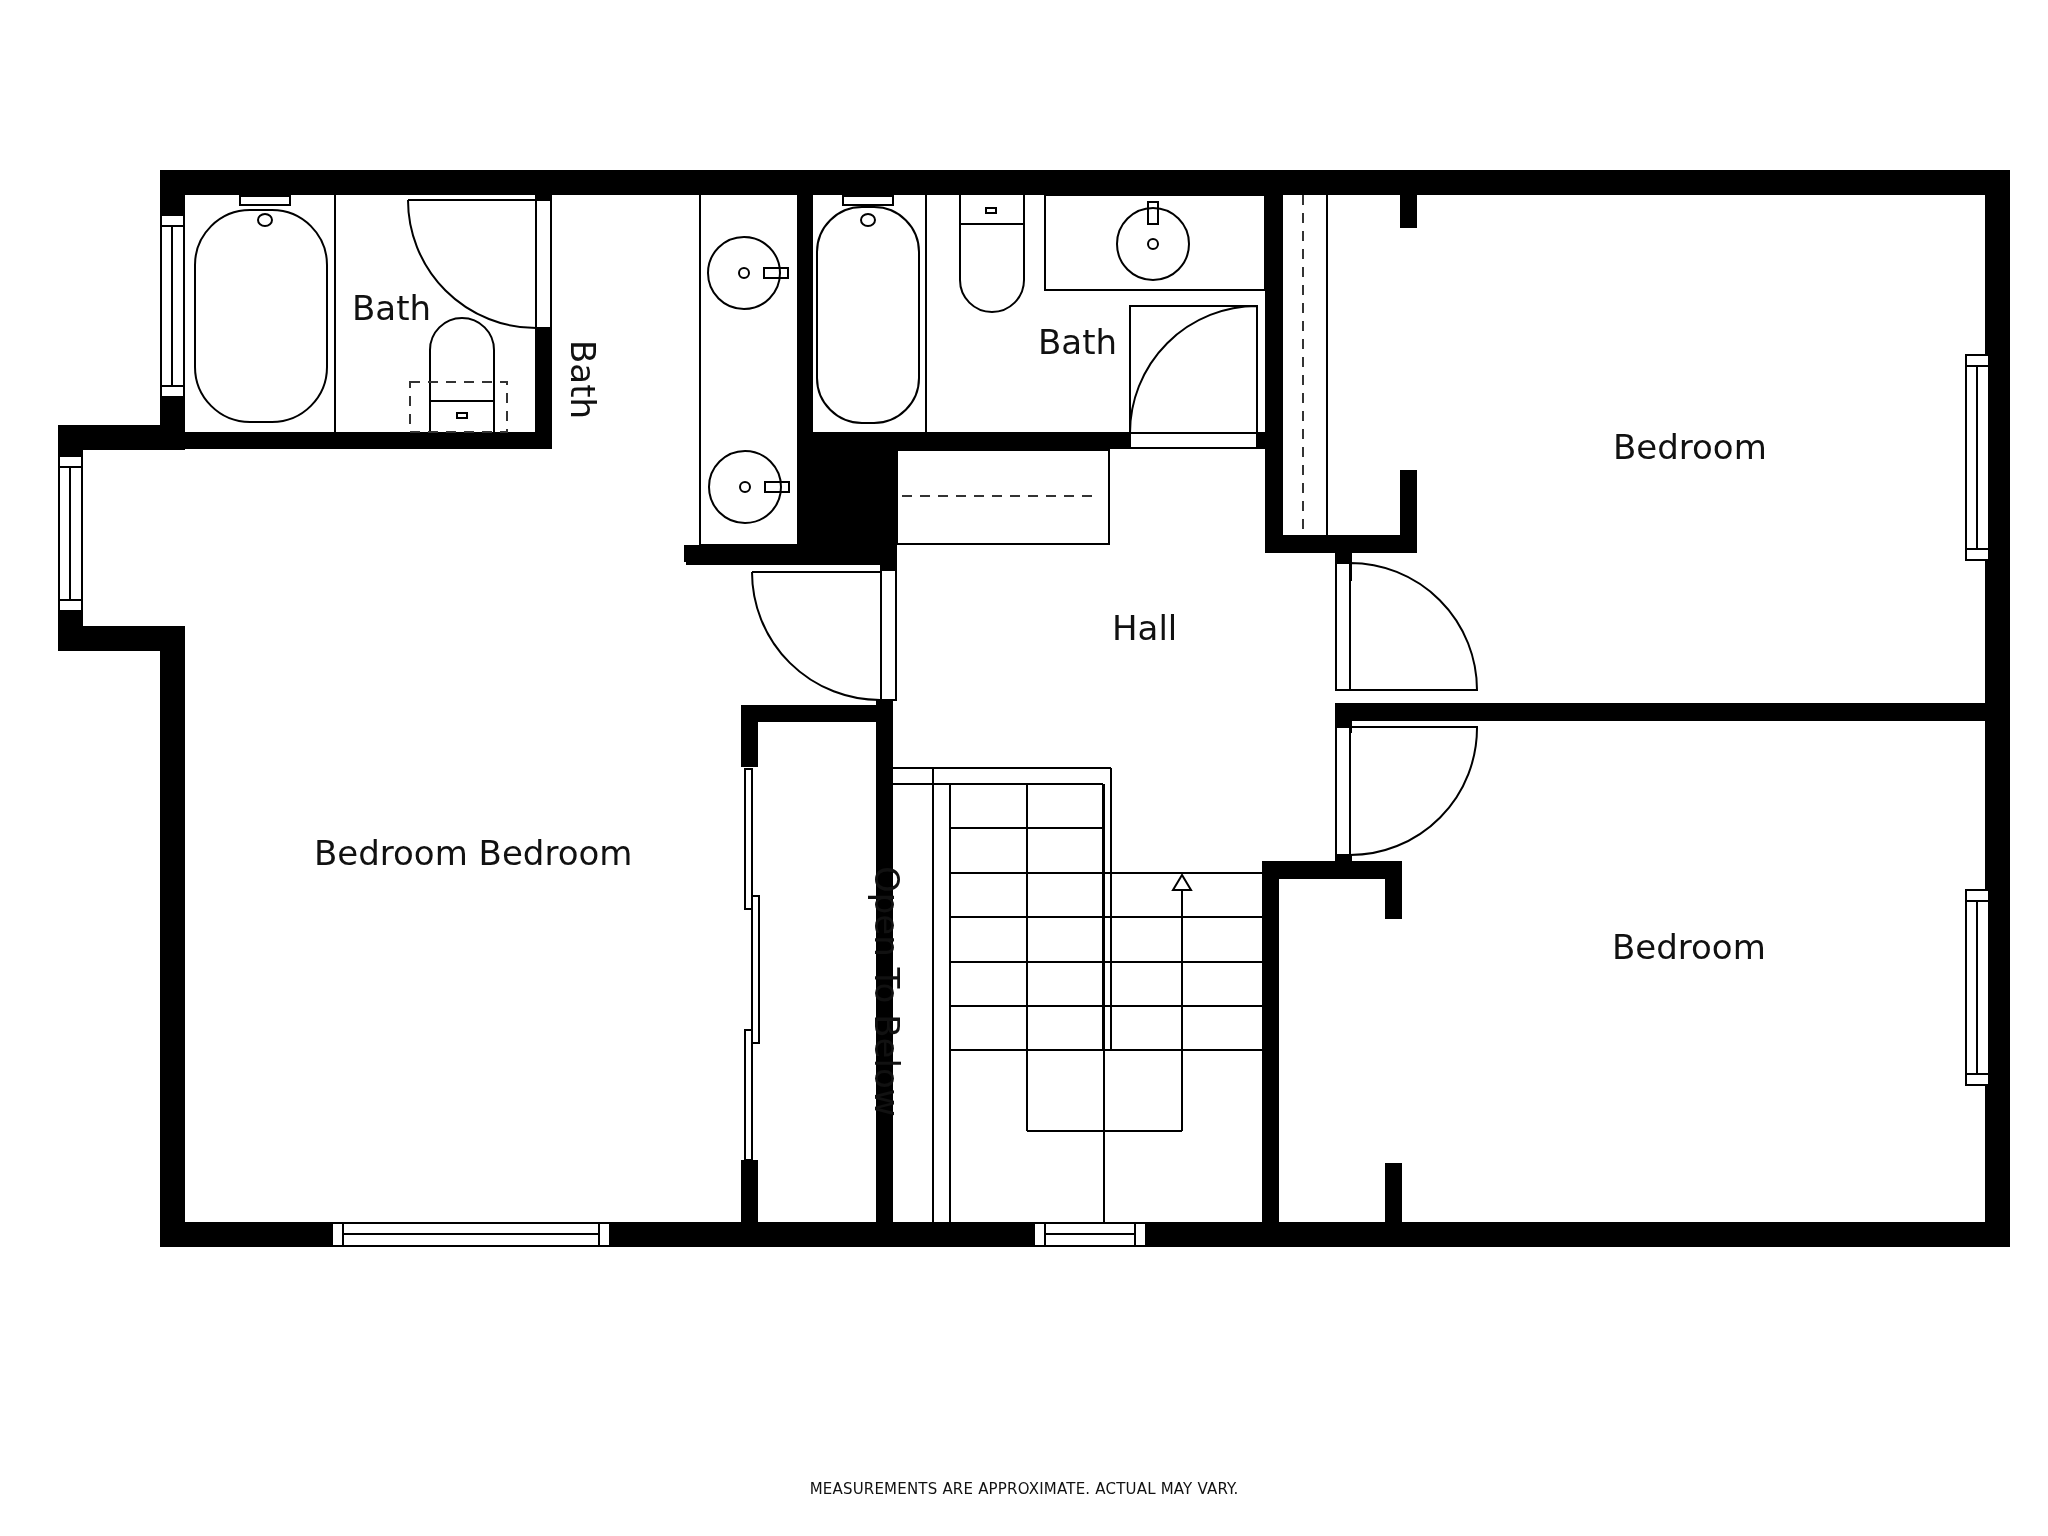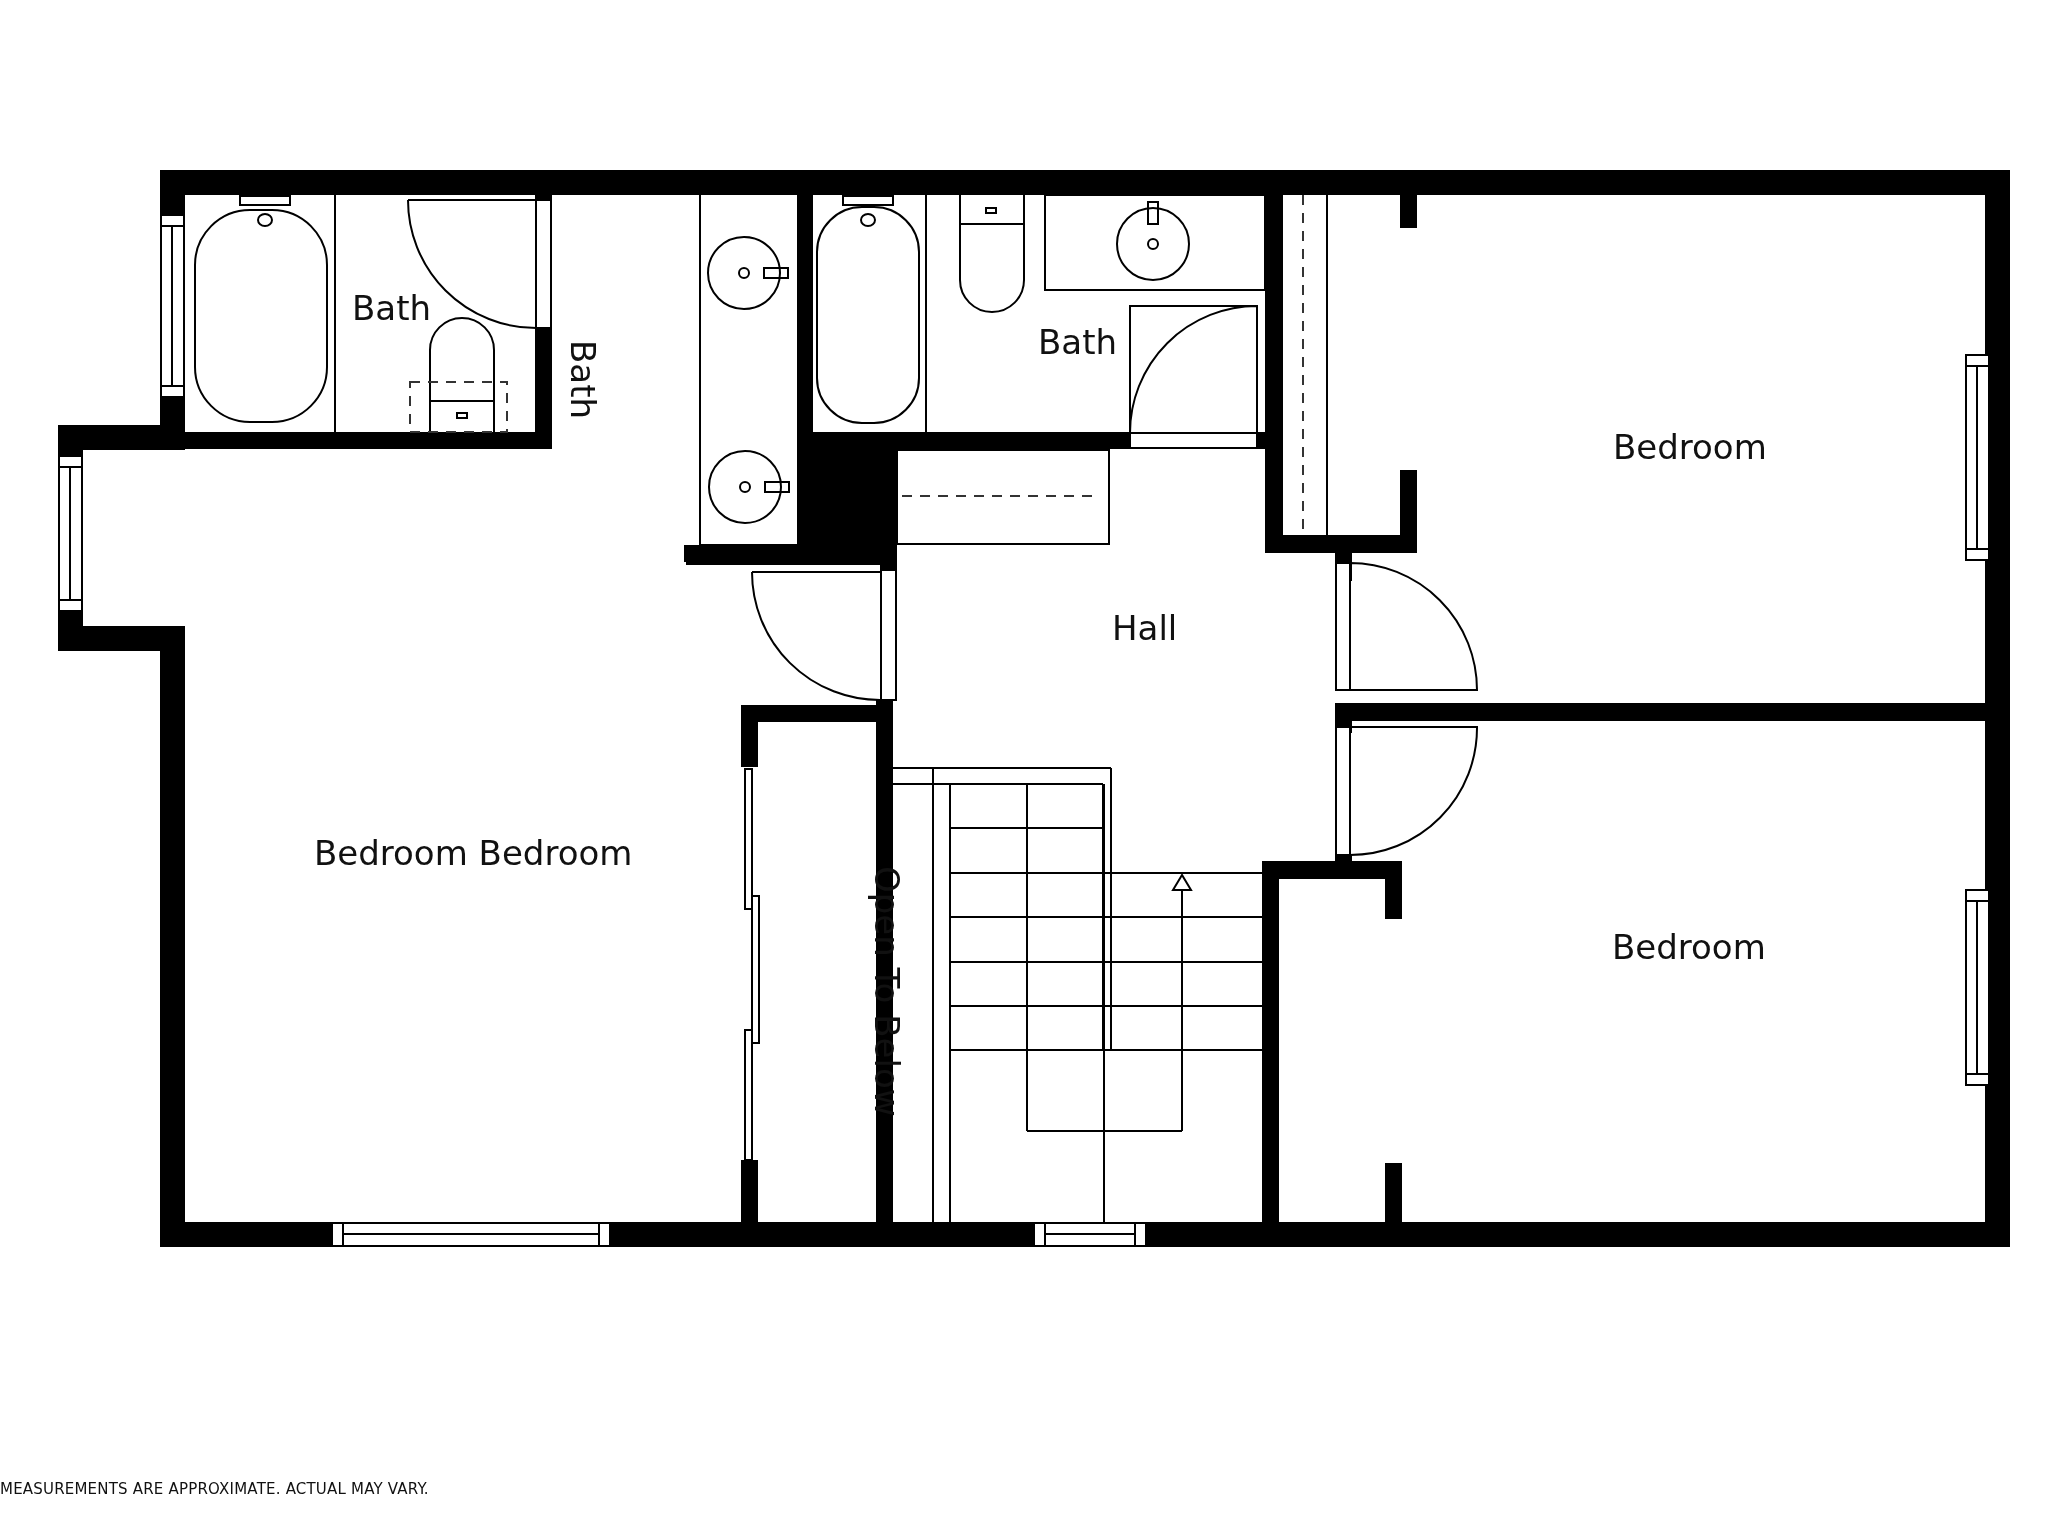--- a/index.html
+++ b/index.html
@@ -3,21 +3,21 @@
 <meta charset="utf-8">
 <style>
   html, body { margin:0; padding:0; background:#ffffff; }
   body { width:2048px; height:1536px; position:relative; overflow:hidden; font-family:"DejaVu Sans", sans-serif; }
   #plan { position:absolute; left:0; top:0; width:2048px; height:1536px; }
   .w { fill:#000; }
   .ln { fill:none; stroke:#000; stroke-width:2; }
   .lnw { fill:#fff; stroke:#000; stroke-width:2; }
   .dash { fill:none; stroke:#333; stroke-width:2; stroke-dasharray:10 8; }
   .lbl { position:absolute; color:#111; font-family:"DejaVu Sans", sans-serif; font-size:34px; white-space:nowrap; line-height:1; }
-  .footer { position:absolute; left:0; width:2048px; top:1480px; font-size:15px; color:#111; font-family:"DejaVu Sans", sans-serif; letter-spacing:0.2px; }
+  .footer { position:absolute; left:0; width:2048px; top:1480px; text-align:center; font-size:15px; color:#111; font-family:"DejaVu Sans", sans-serif; letter-spacing:0.2px; }
 </style>
 </head>
 <body>
 
 <svg id="plan" viewBox="0 0 2048 1536" xmlns="http://www.w3.org/2000/svg">
 
   <g>
     <rect class="w" x="160" y="170" width="1850" height="25"></rect>
     <rect class="w" x="160" y="1222" width="1850" height="25"></rect>
     <rect class="w" x="1985" y="170" width="25" height="1077"></rect>

